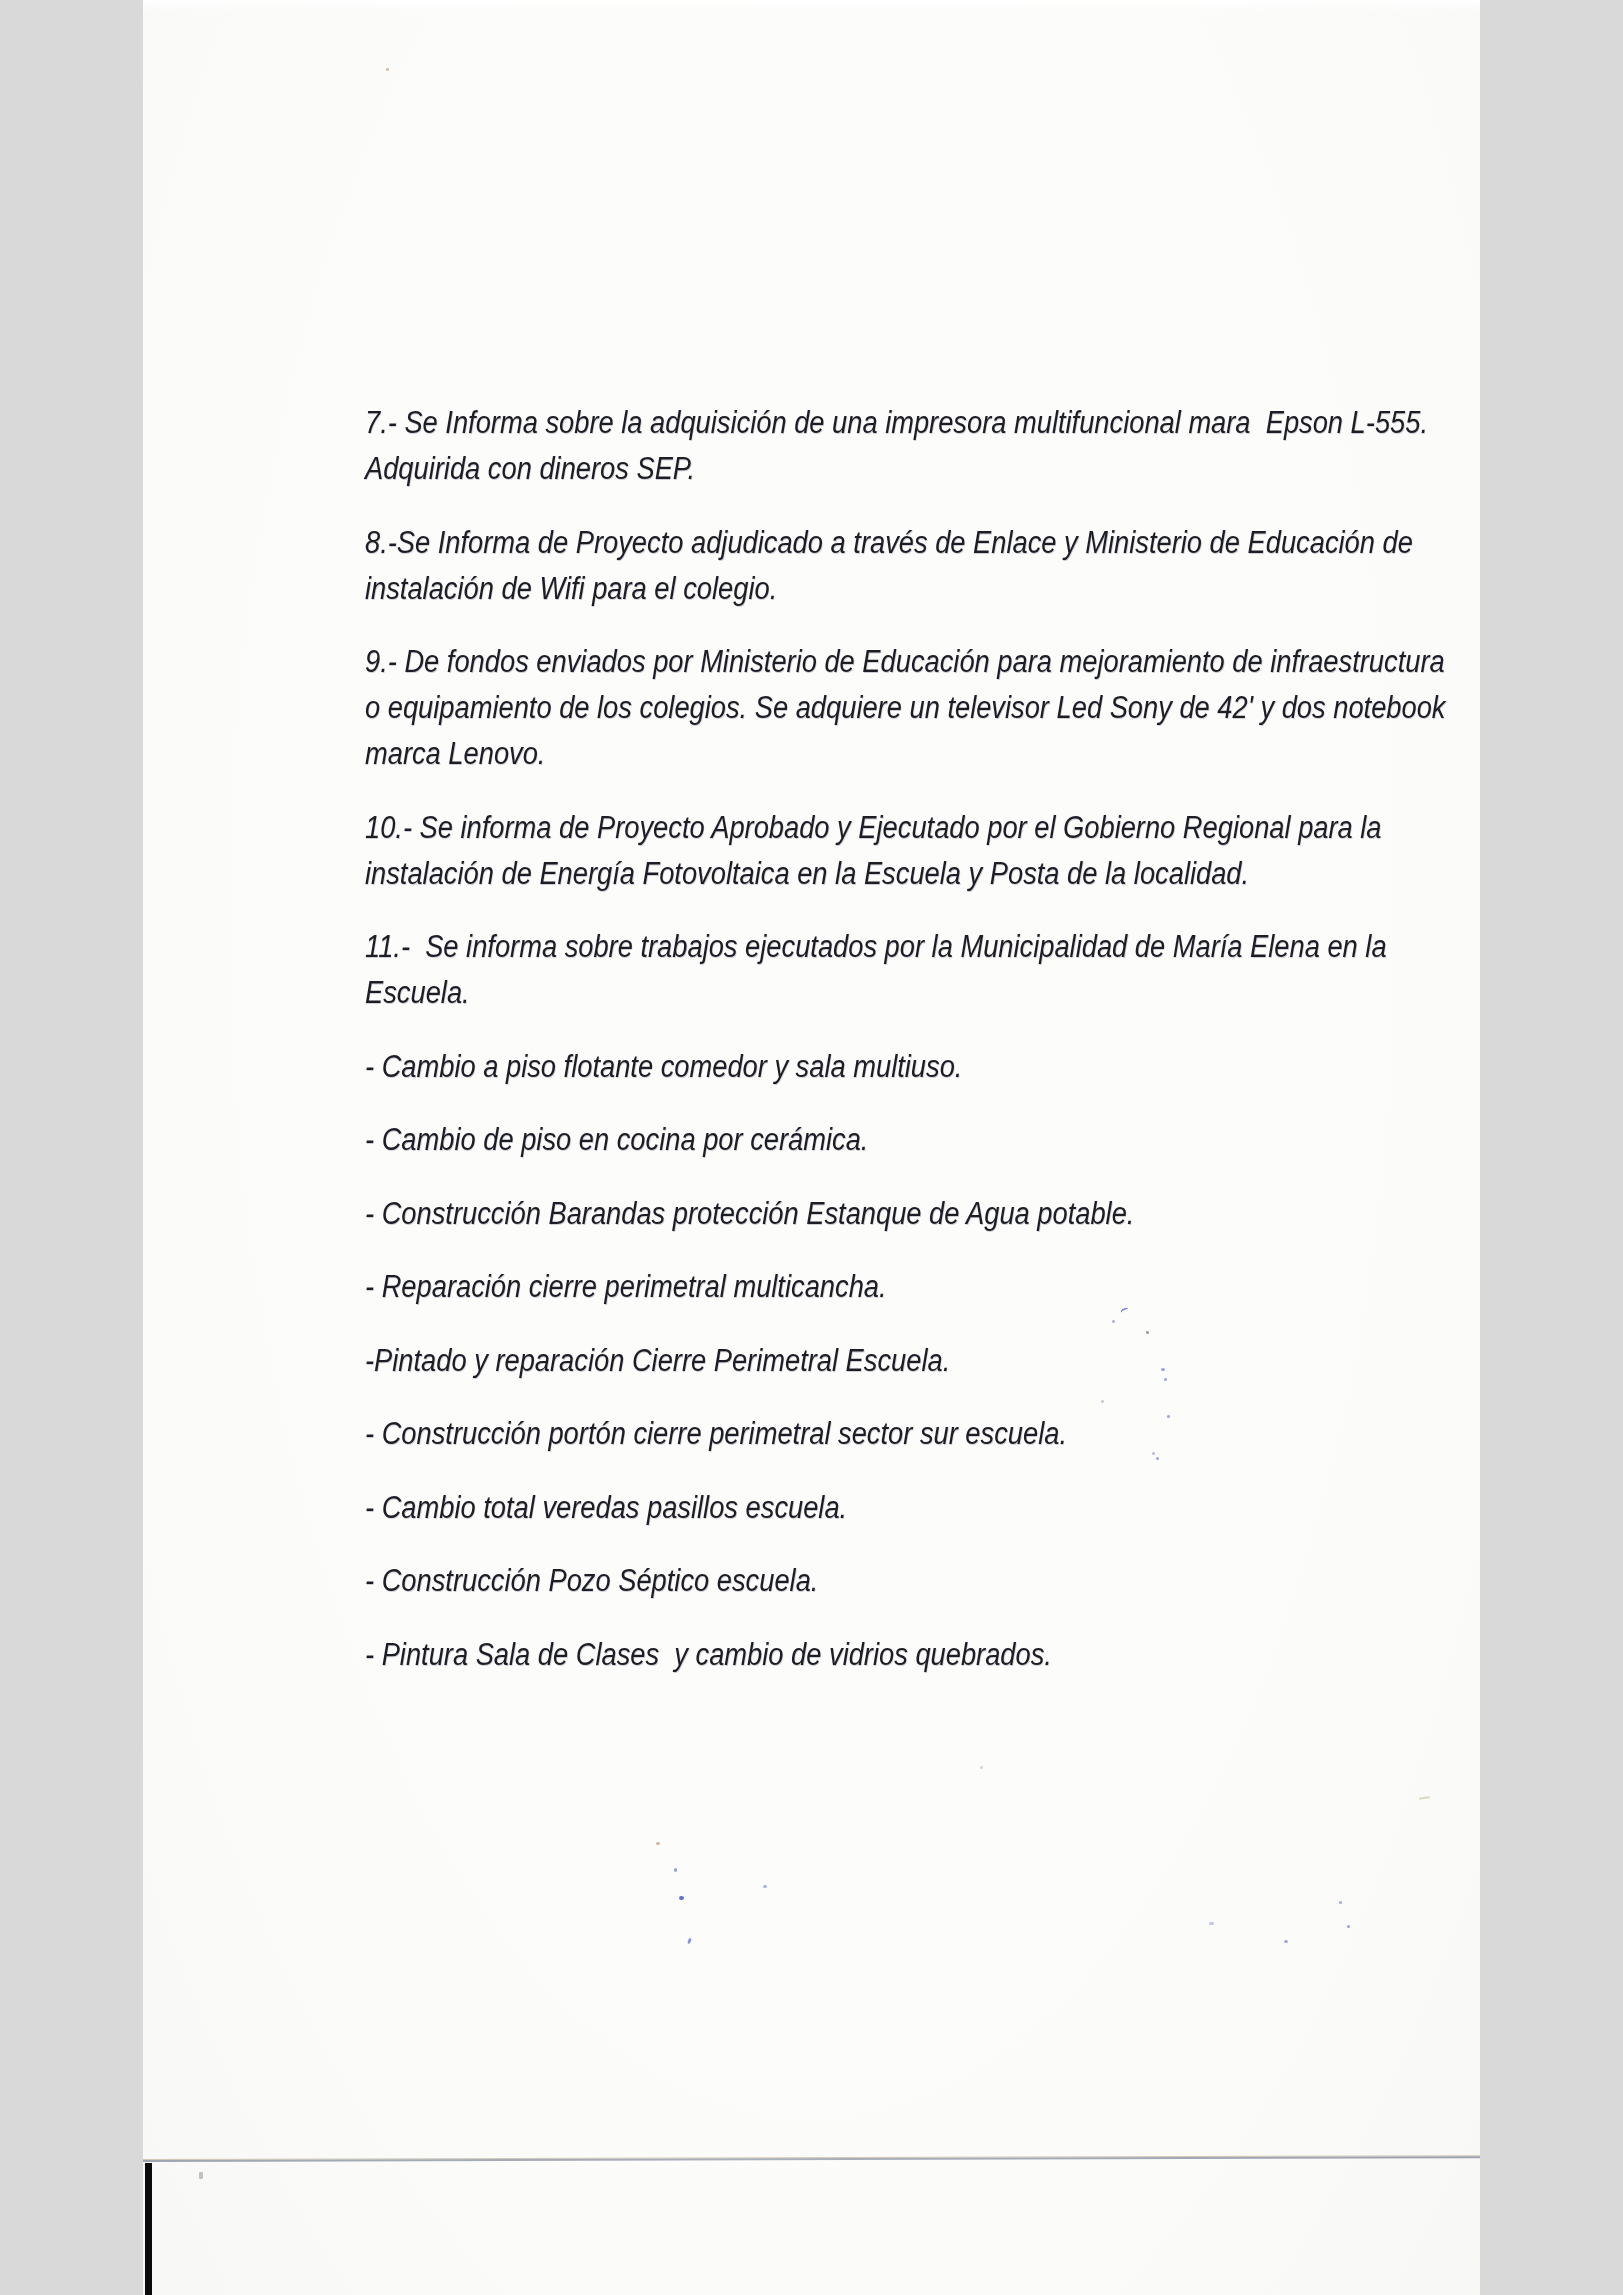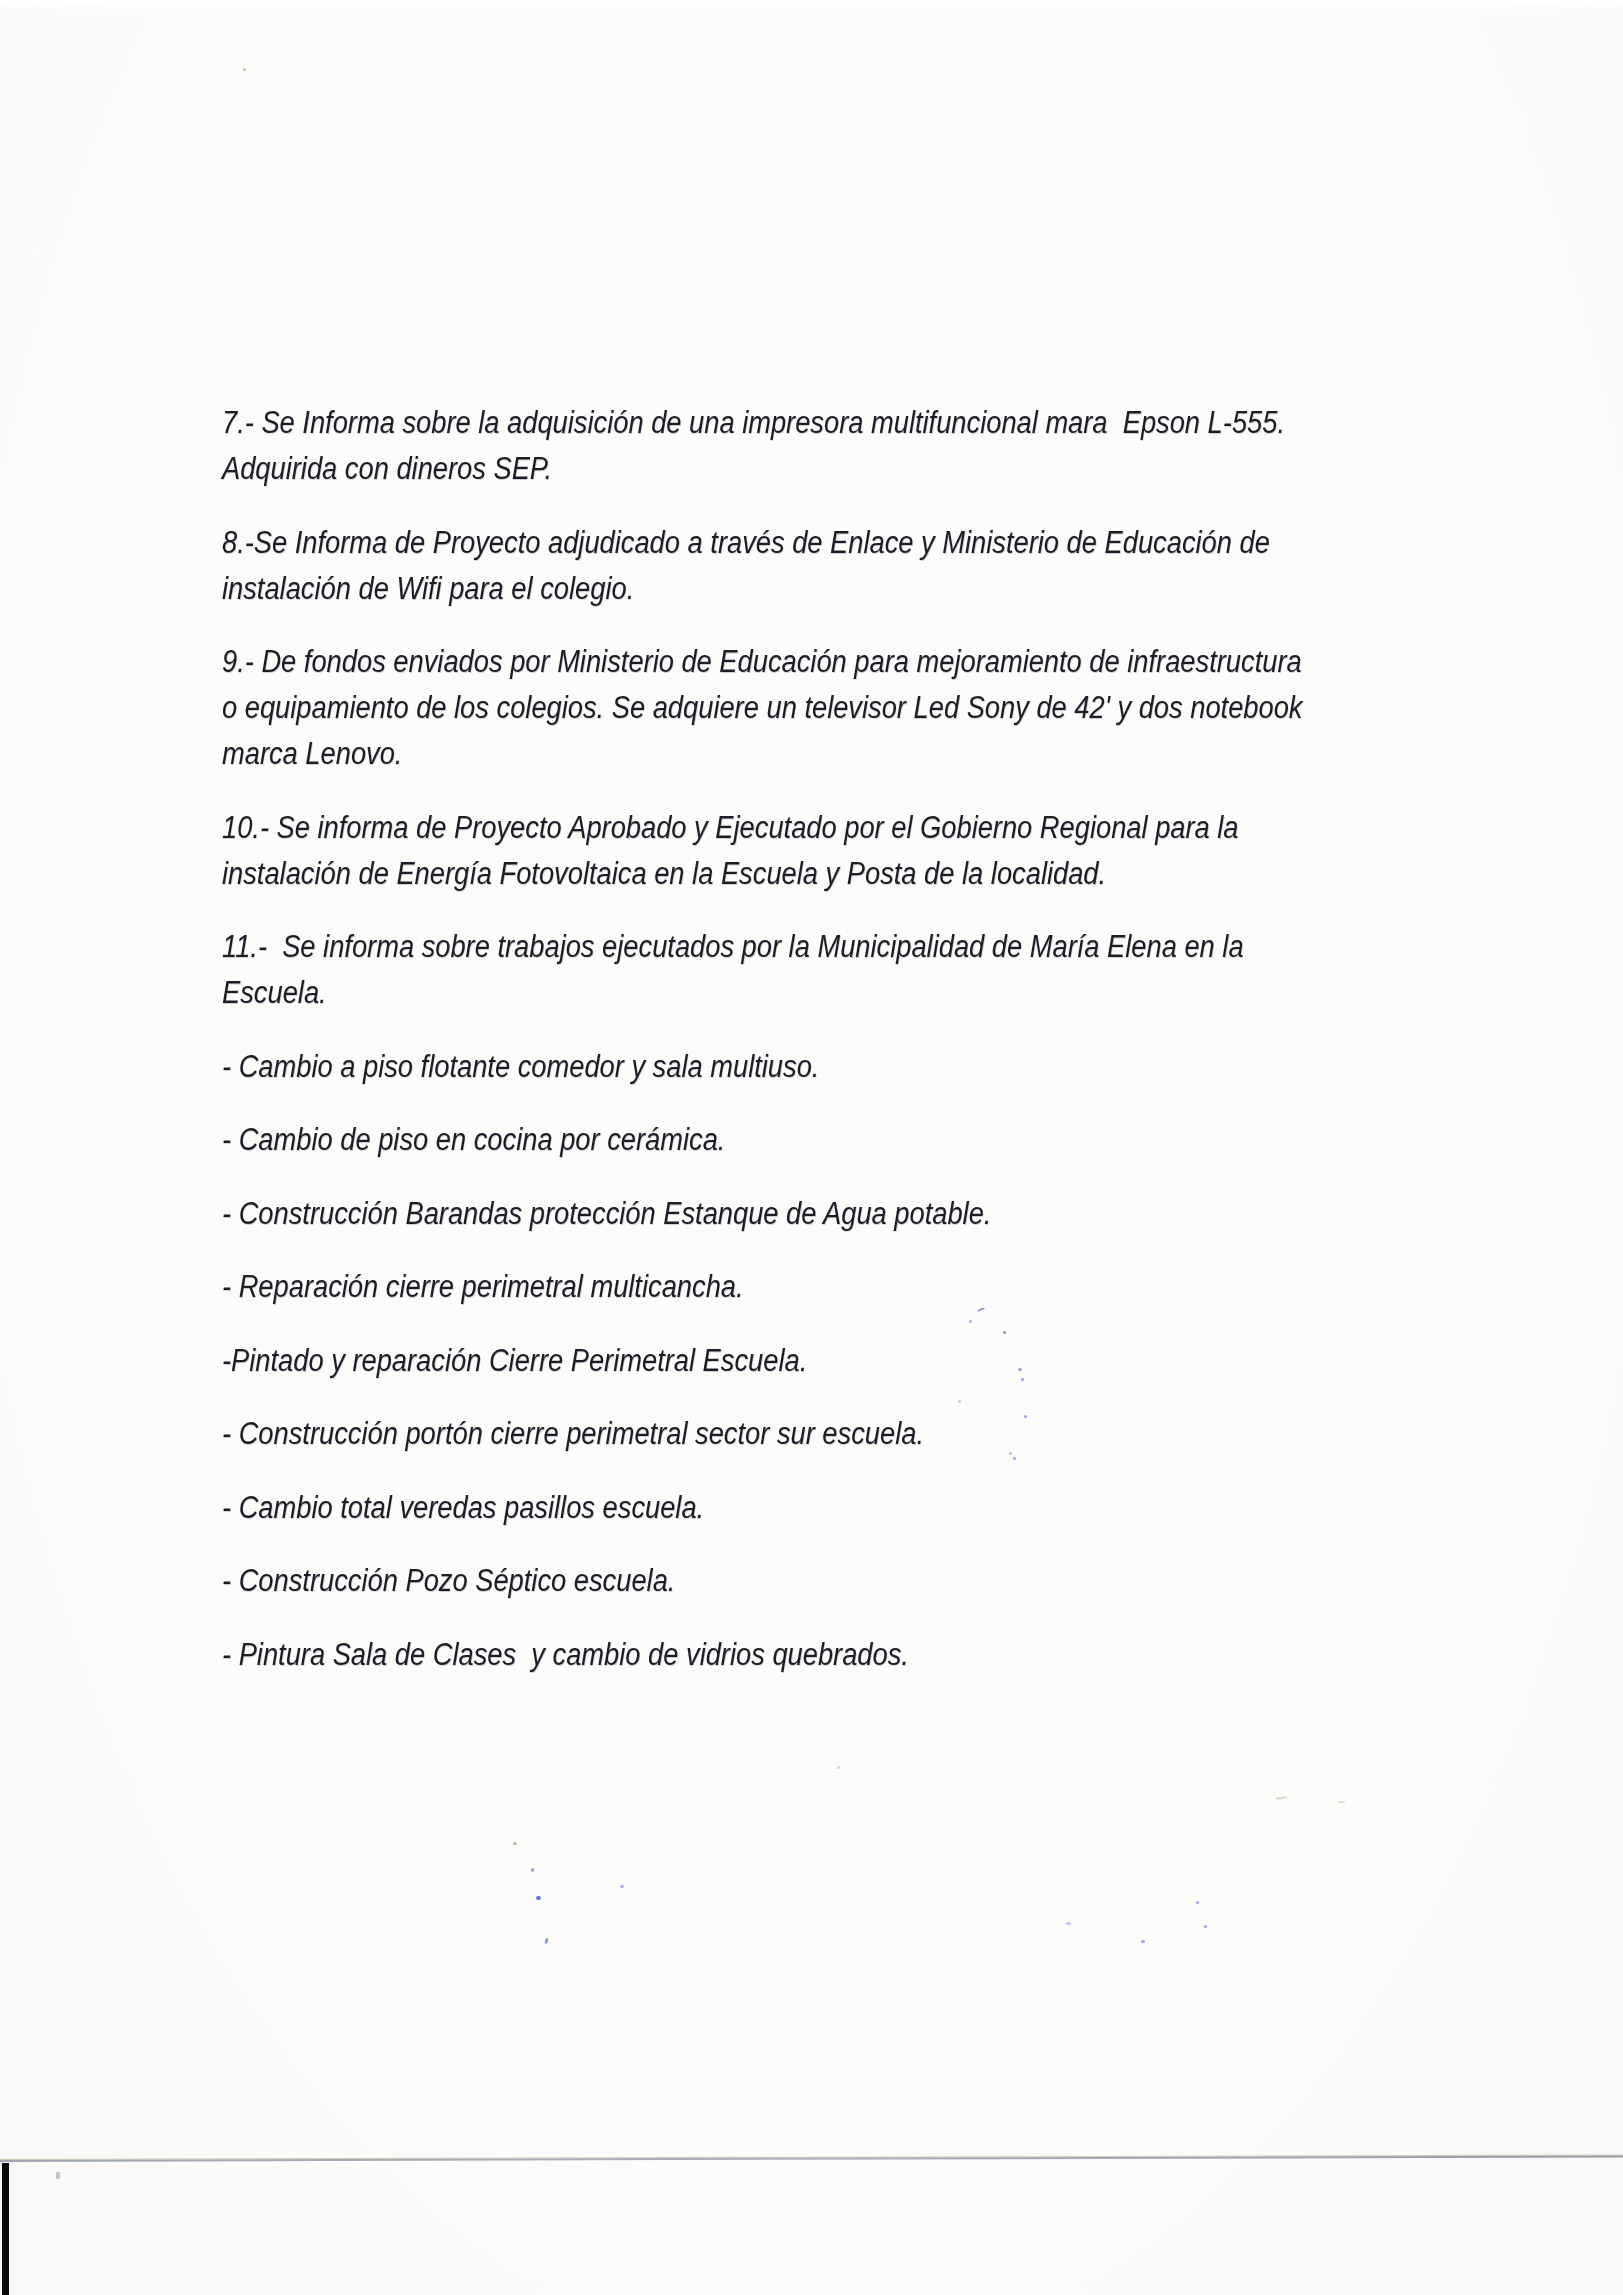--- a/index.html
+++ b/index.html
@@ -1,18 +1,18 @@
 <!DOCTYPE html>
 <html style="font-size:10.5px"><head>
 <meta charset="utf-8">
 <style>
   html,body{margin:0;padding:0;background:#d9d9d9;}
   .page{
     position:relative;
-    width:1623px;height:2295px;
+    width:1337px;height:2295px;
     margin:0 auto;
     background:#fcfcfb;
     overflow:hidden;
     font-family:"Liberation Sans",sans-serif;
   }
   
   .page::before{
     content:"";position:absolute;inset:0;
     background:
       linear-gradient(180deg, #ffffff 0px, rgba(255,255,255,0) 11.8px),

